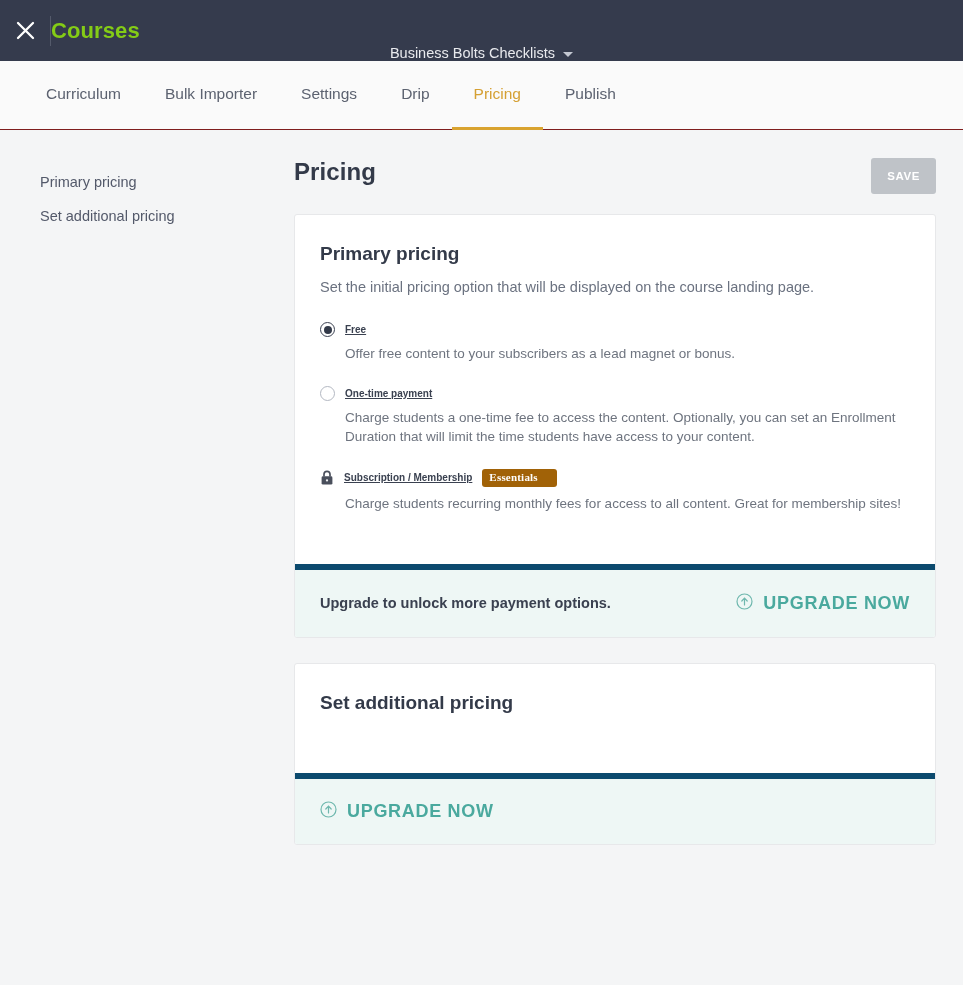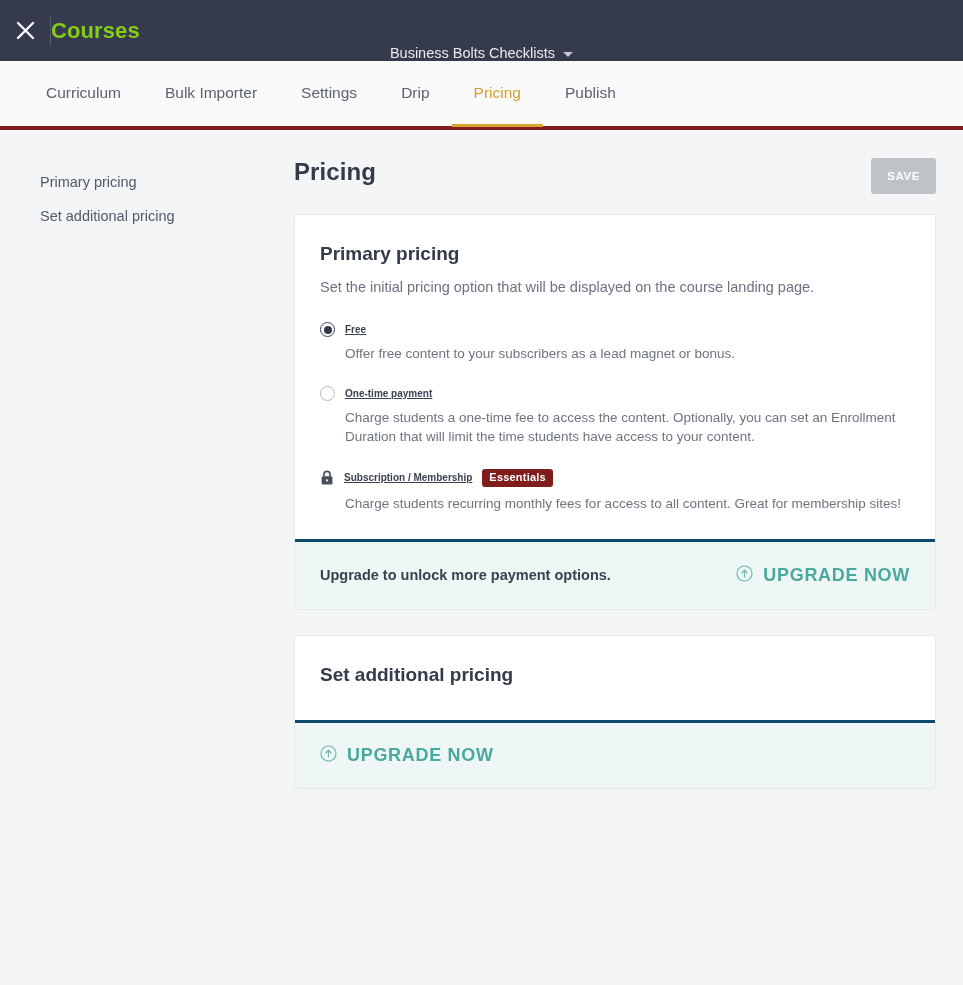--- a/index.html
+++ b/index.html
@@ -72,21 +72,21 @@
     border-left: 5px solid transparent;
     border-right: 5px solid transparent;
     border-top: 5px solid #c4c8d2;
     margin-top: 2px;
   }
 
   
   .tabbar {
     height: 69px;
     background: #fafafa;
-    border-bottom: 4px solid #7f1d1d;
+    border-bottom: 1px solid #7f1d1d;
     display: flex;
     align-items: stretch;
     padding-left: 24px;
   }
   .tab {
     display: flex;
     align-items: center;
     padding: 0 22px;
     font-size: 15.5px;
     color: #5c6270;
@@ -204,47 +204,49 @@
     background: #333a49;
   }
   .lock-icon { flex: 0 0 14px; display:flex; align-items:center; }
   .option-label {
     font-size: 10px;
     font-weight: bold;
     color: #3a4150;
     text-decoration: underline;
   }
   .badge {
-    background: #7f1d1d;
+    background: #a16207;
     color: #ffffff;
     font-size: 11px;
     font-weight: bold;
     border-radius: 3px;
-    padding: 3px 7px 4px 7px;
+    padding: 3px 19px 4px 7px;
     line-height: 1;
     letter-spacing: 0.2px;
+    font-family: Liberation Serif, serif;
   }
   .option-desc {
     font-size: 13.5px;
     color: #6e747f;
     line-height: 1.45;
     margin-left: 25px;
     margin-top: 7px;
     max-width: 560px;
   }
 
   
   .upgrade-bar {
     background: #eef7f5;
-    border-top: 3px solid #0c4a6e;
+    border-top: 6px solid #0c4a6e;
     padding: 22px 25px;
     display: flex;
     align-items: center;
     justify-content: space-between;
     gap: 24px;
+    margin-top: 25px;
   }
   .upgrade-text {
     font-size: 14.5px;
     font-weight: bold;
     color: #3a4150;
     line-height: 1.55;
     max-width: 430px;
   }
   .upgrade-action {
     display: flex;

